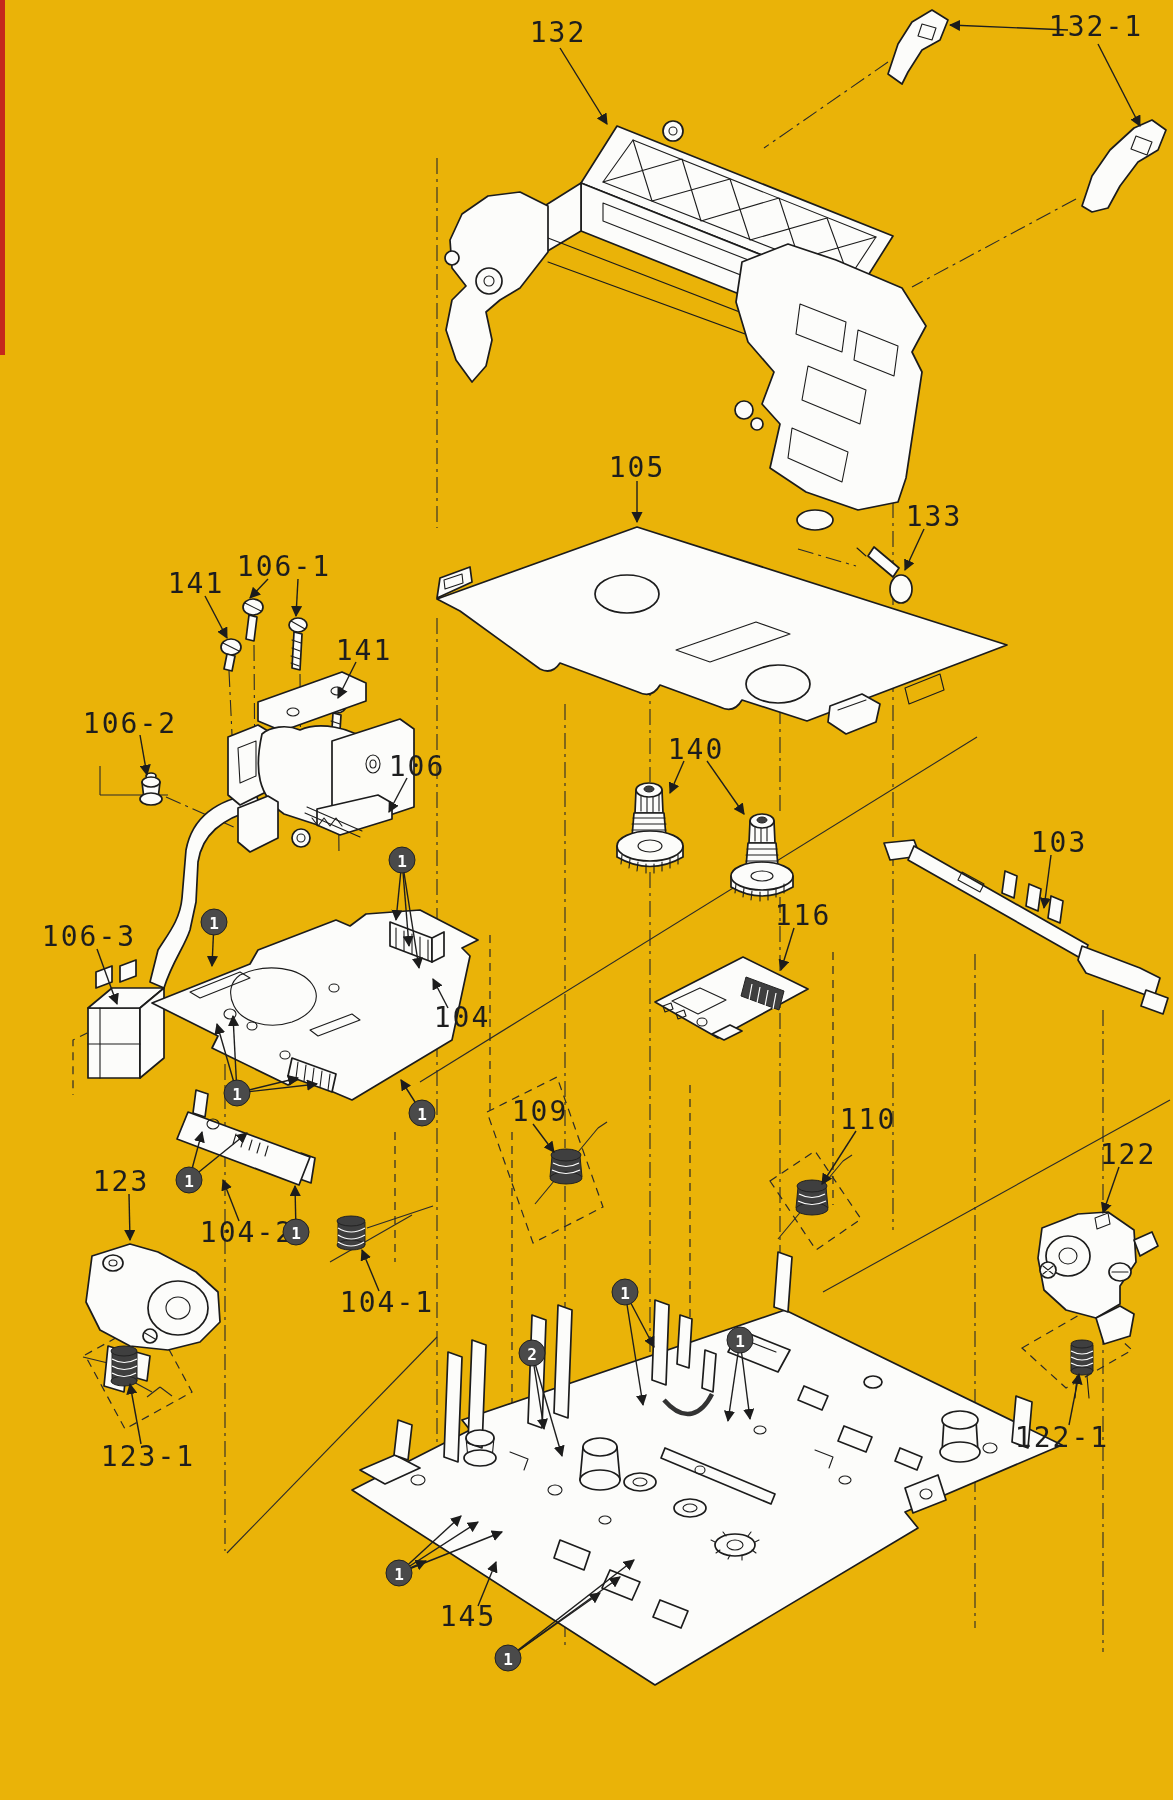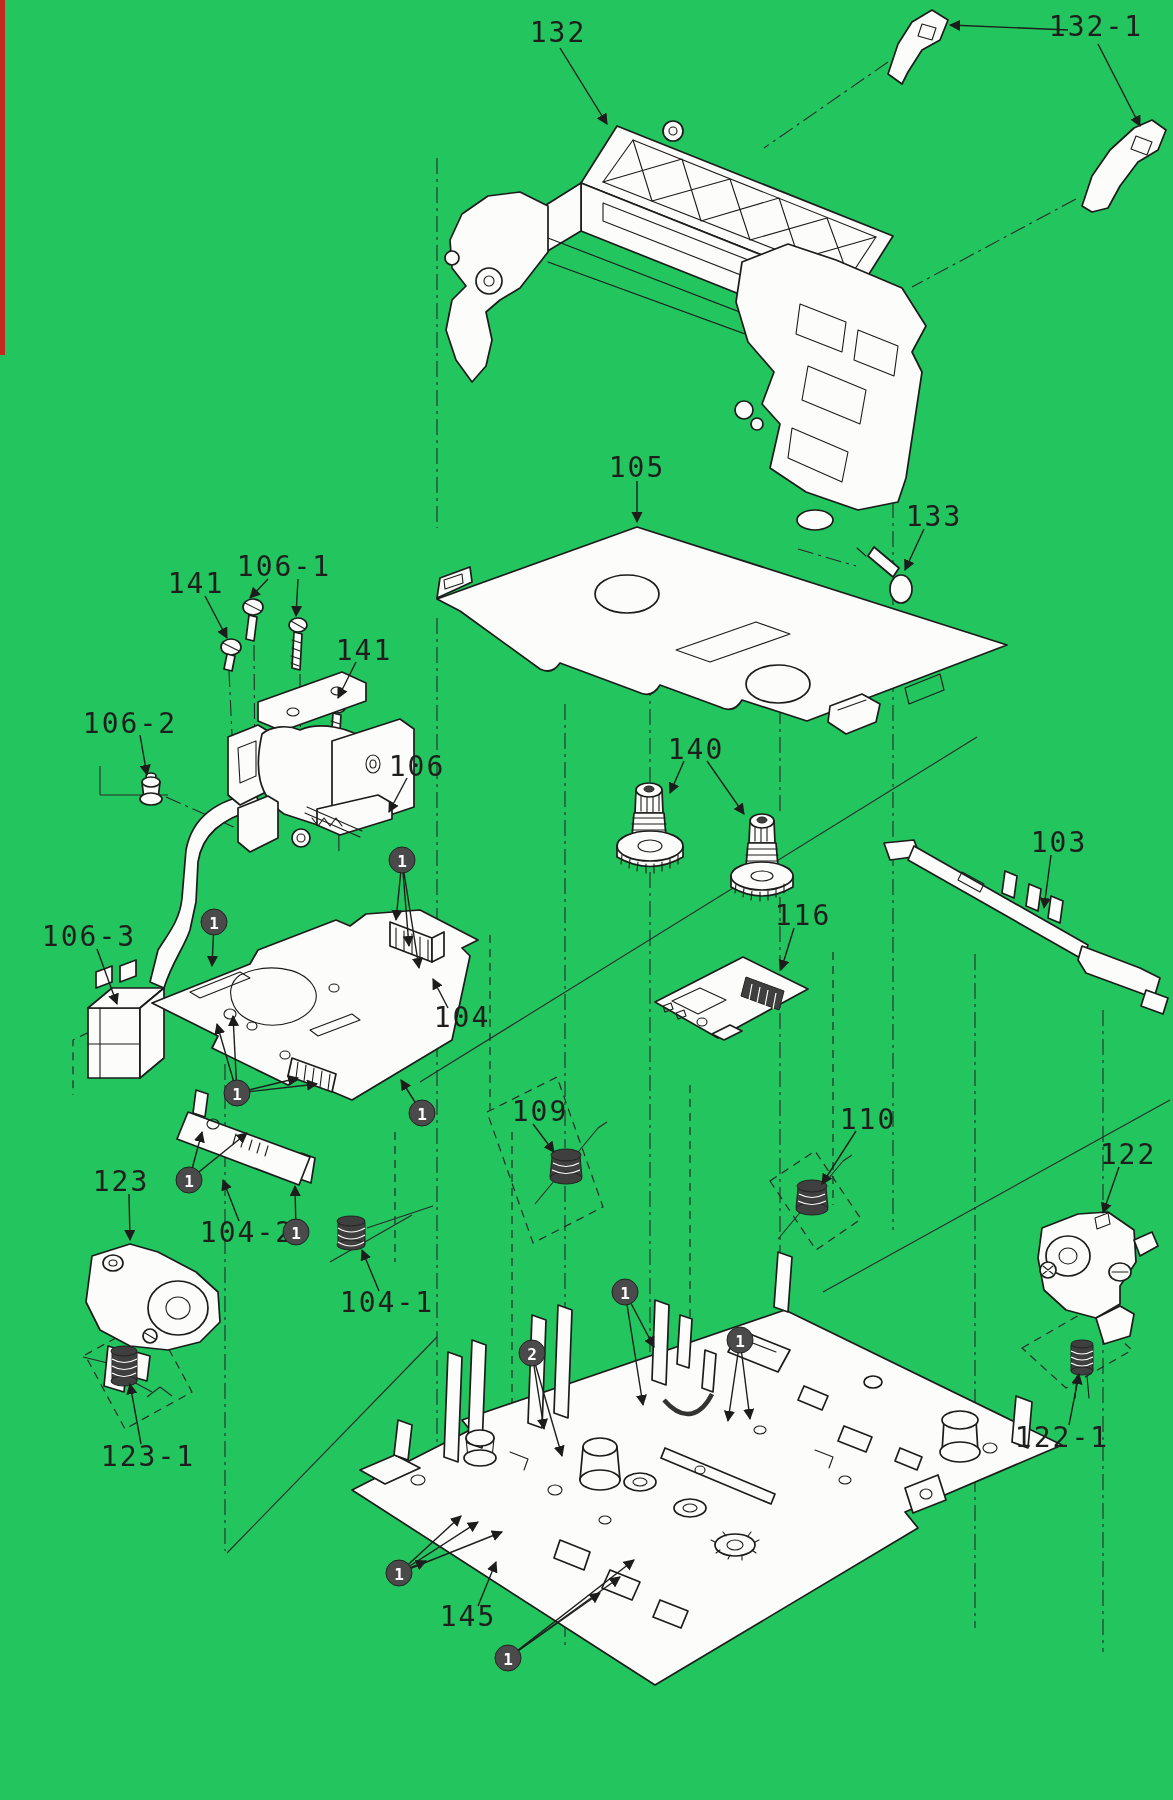--- a/index.html
+++ b/index.html
@@ -1,16 +1,16 @@
 <!DOCTYPE html>
 <html><head>
 <meta charset="utf-8">
 <style>
   html,body{margin:0;padding:0;background:#ffffff;}
-  .page{width:1173px;height:1800px;position:relative;background:#22c55e;overflow:hidden;
+  .page{width:1173px;height:1800px;position:relative;background:#eab308;overflow:hidden;
         font-family:"DejaVu Sans Mono", monospace;}
   svg{display:block}
   
   .p {fill:#fcfcfa; stroke:#1c1c1c; stroke-width:1.7; stroke-linejoin:round; stroke-linecap:round;}
   .o {fill:none;    stroke:#1c1c1c; stroke-width:1.7; stroke-linejoin:round; stroke-linecap:round;}
   .t {stroke-width:1.1;}
   .dk{fill:#3f3f3f; stroke:#222; stroke-width:1;}
   .w {fill:none; stroke:#fff; stroke-width:1.2;}
   .thick{stroke:#333;stroke-width:4.5;fill:none;}
   

